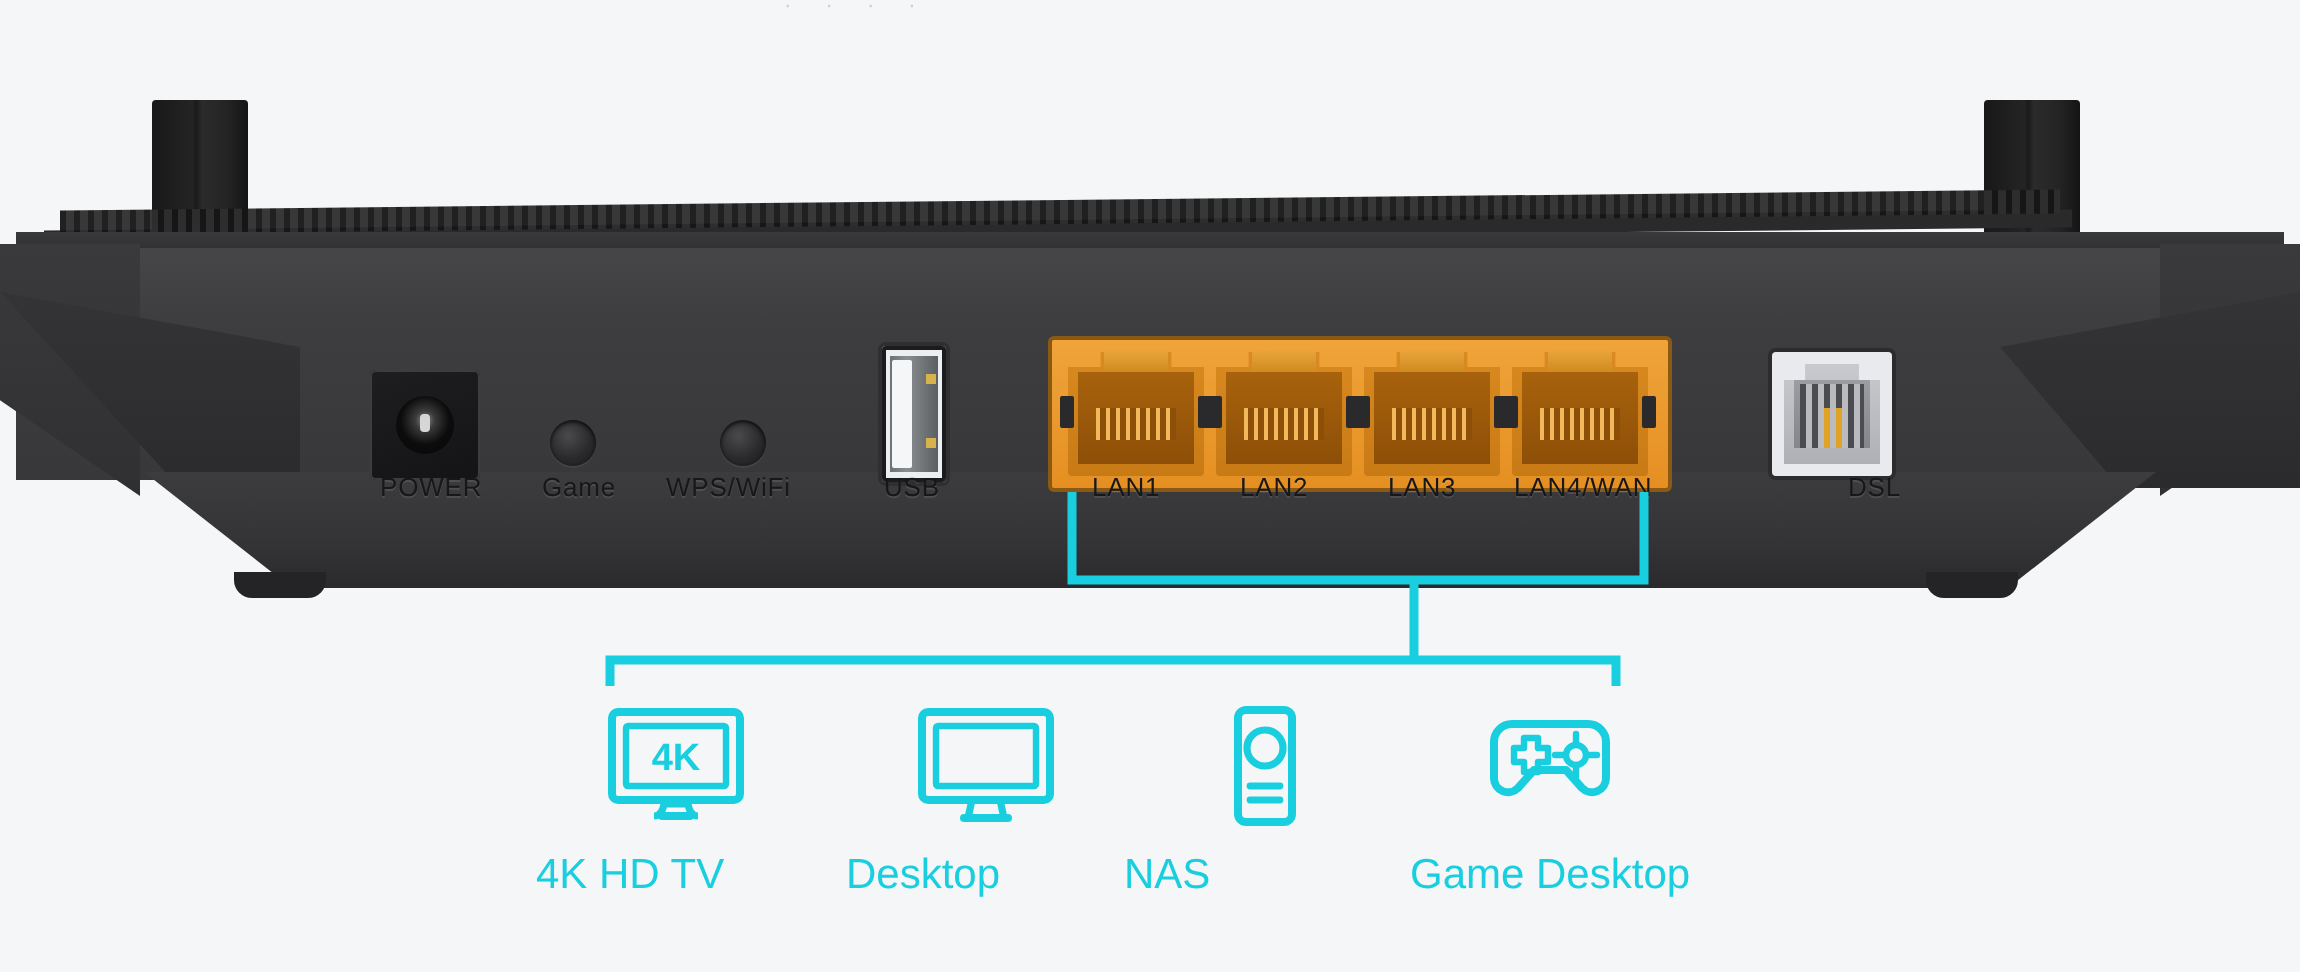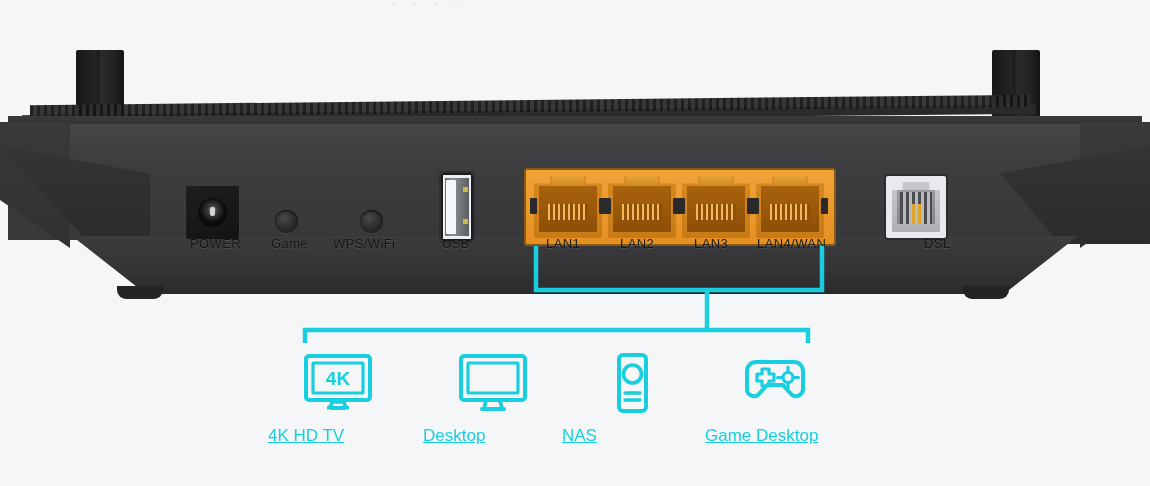--- a/index.html
+++ b/index.html
@@ -116,21 +116,21 @@
   .plabel{position:absolute;color:#171719;font-size:13px;letter-spacing:.4px;
     text-shadow:0 1px 0 rgba(255,255,255,.10);white-space:nowrap;}
 
   
   #brackets{position:absolute;left:0;top:0;width:1150px;height:486px;pointer-events:none;}
 
   
   #devices{position:absolute;left:0;top:352px;width:1150px;height:110px;}
   .device{position:absolute;top:0;}
   .device .ic{height:62px;display:flex;align-items:center;justify-content:center;}
-  .device .lbl{margin-top:12px;color:#19cfdf;font-size:17px;white-space:nowrap;text-decoration:underline;}
+  .device .lbl{margin-top:12px;color:#19cfdf;font-size:21px;white-space:nowrap;}
 
   
   .topcut{position:absolute;top:-3px;left:392px;width:120px;height:8px;
     color:#c9ccd2;font-size:11px;letter-spacing:7px;overflow:hidden;}
 </style>
 </head>
 <body>
 
 <div id="stage">
 

